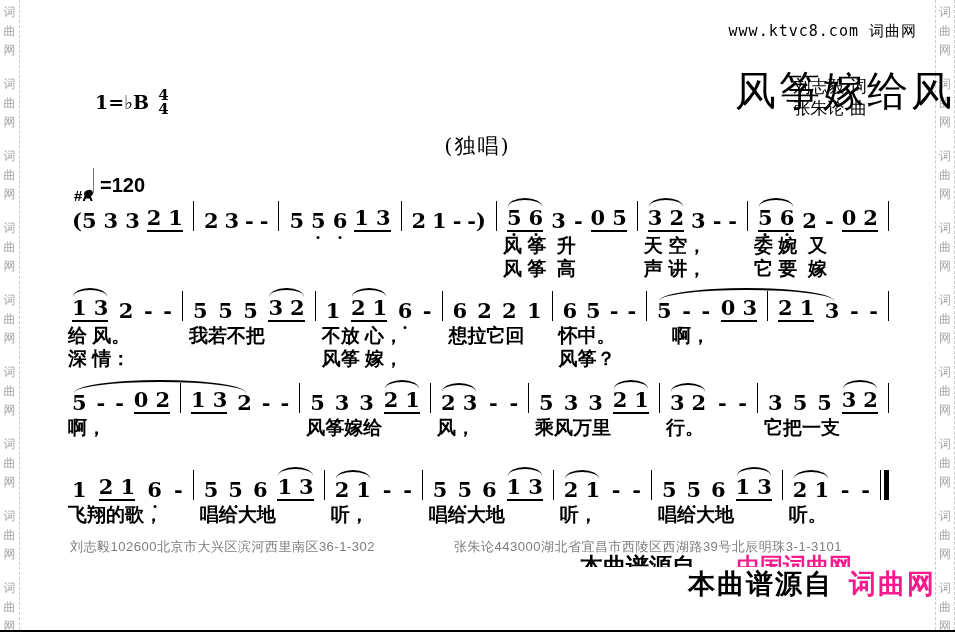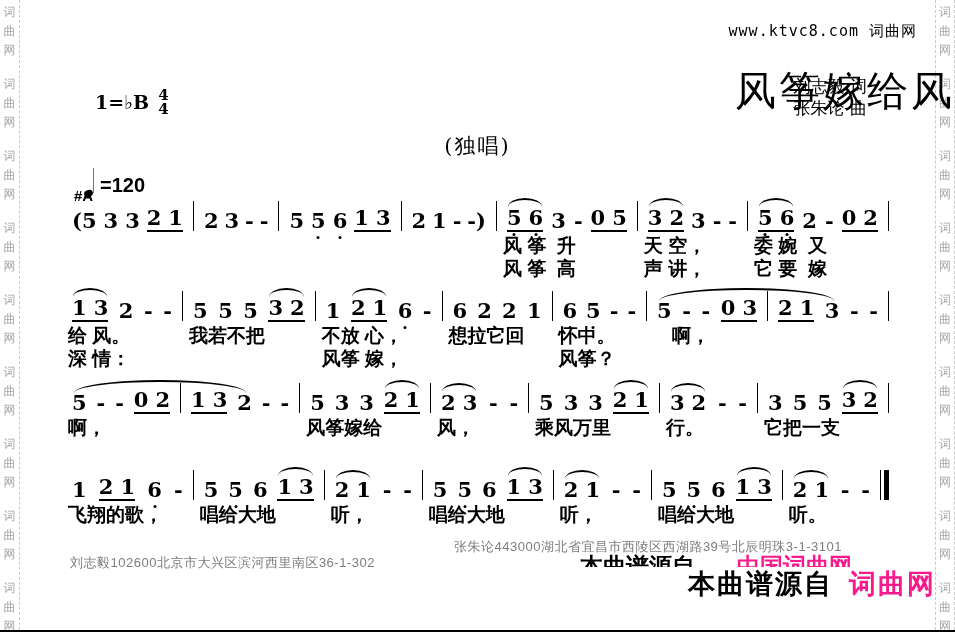--- a/index.html
+++ b/index.html
@@ -55,21 +55,21 @@
   .barline{width:1px;background:#000;height:30px;margin-top:1px;flex:0 0 1px;}
   .finalbar{display:flex;gap:3px;margin-top:1px;flex:0 0 auto;}
   .finalbar i{display:block;height:30px;background:#000;}
   .fb-thin{width:1px;} .fb-thick{width:5px;}
   .lyr{height:23px;line-height:23px;font-weight:bold;font-size:19px;white-space:pre;
     padding-left:6px;overflow:visible;}
   .bigarc{position:absolute;top:-2px;height:11px;border-top:2px solid #000;
     border-radius:50% 50% 0 0 / 100% 100% 0 0;}
   
   .addr{position:absolute;top:538px;font-size:13px;color:#7d7d7d;letter-spacing:0.5px;}
-  .addr-left{left:70px;margin-top:16px;} .addr-right{left:454px;}
+  .addr-left{left:70px;} .addr-right{left:454px;}
   .clipped-src{position:absolute;left:580px;top:554px;width:350px;height:13px;overflow:hidden;}
   .clipped-src .inner{display:flex;gap:42px;font-weight:bold;font-size:23px;line-height:24px;}
   .src-line{position:absolute;left:688px;top:566px;display:flex;align-items:baseline;
     font-weight:bold;font-size:27px;letter-spacing:2px;}
   .pink{color:#f8198c;}
   .src-gap{width:16px;}
 </style>
 </head>
 <body>
 

